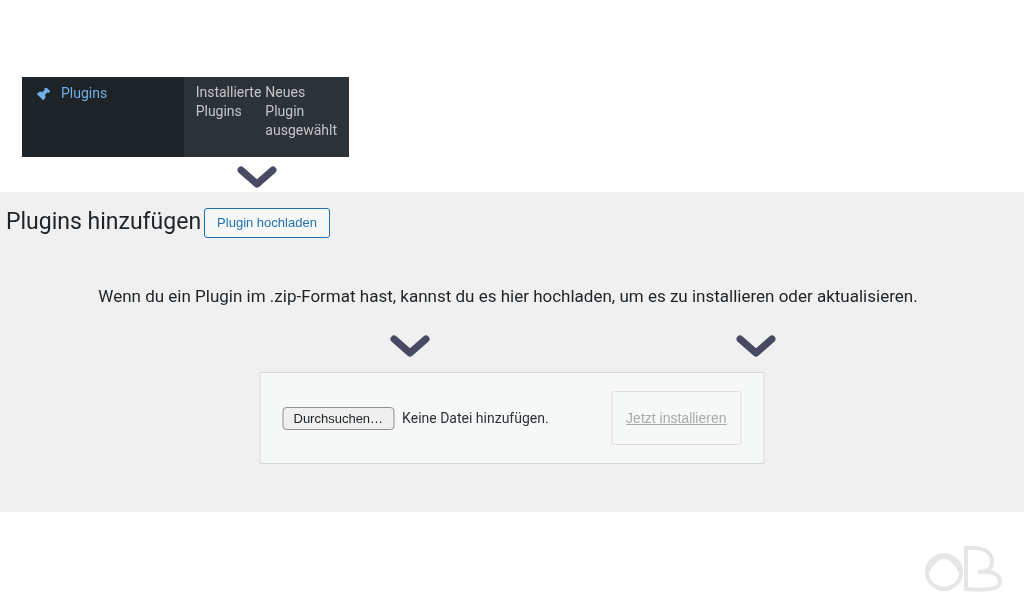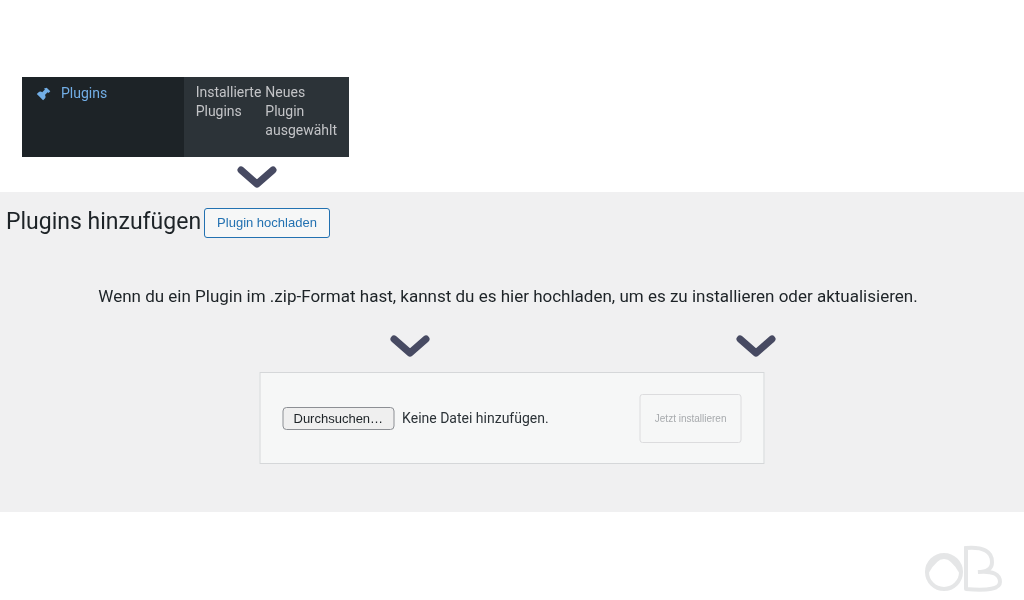--- a/index.html
+++ b/index.html
@@ -147,27 +147,28 @@
     background: #efefef;
     color: #1d2327;
     cursor: pointer;
   }
   .file-status {
     font-size: 14px;
     color: #2c3338;
   }
   .spacer { flex: 1; }
   .install-btn {
-    font-size: 10px;
+    font-size: 14px;
     padding: 18px 14px;
     border: 1px solid #dcdcde;
     border-radius: 3px;
     background: #f6f7f7;
     color: #a7aaad;
     cursor: default;
+    text-decoration: underline;
   }
 
   
   .wm {
     position: absolute;
     right: 14px;
     bottom: 6px;
     width: 88px;
     height: 50px;
     opacity: 0.35;

